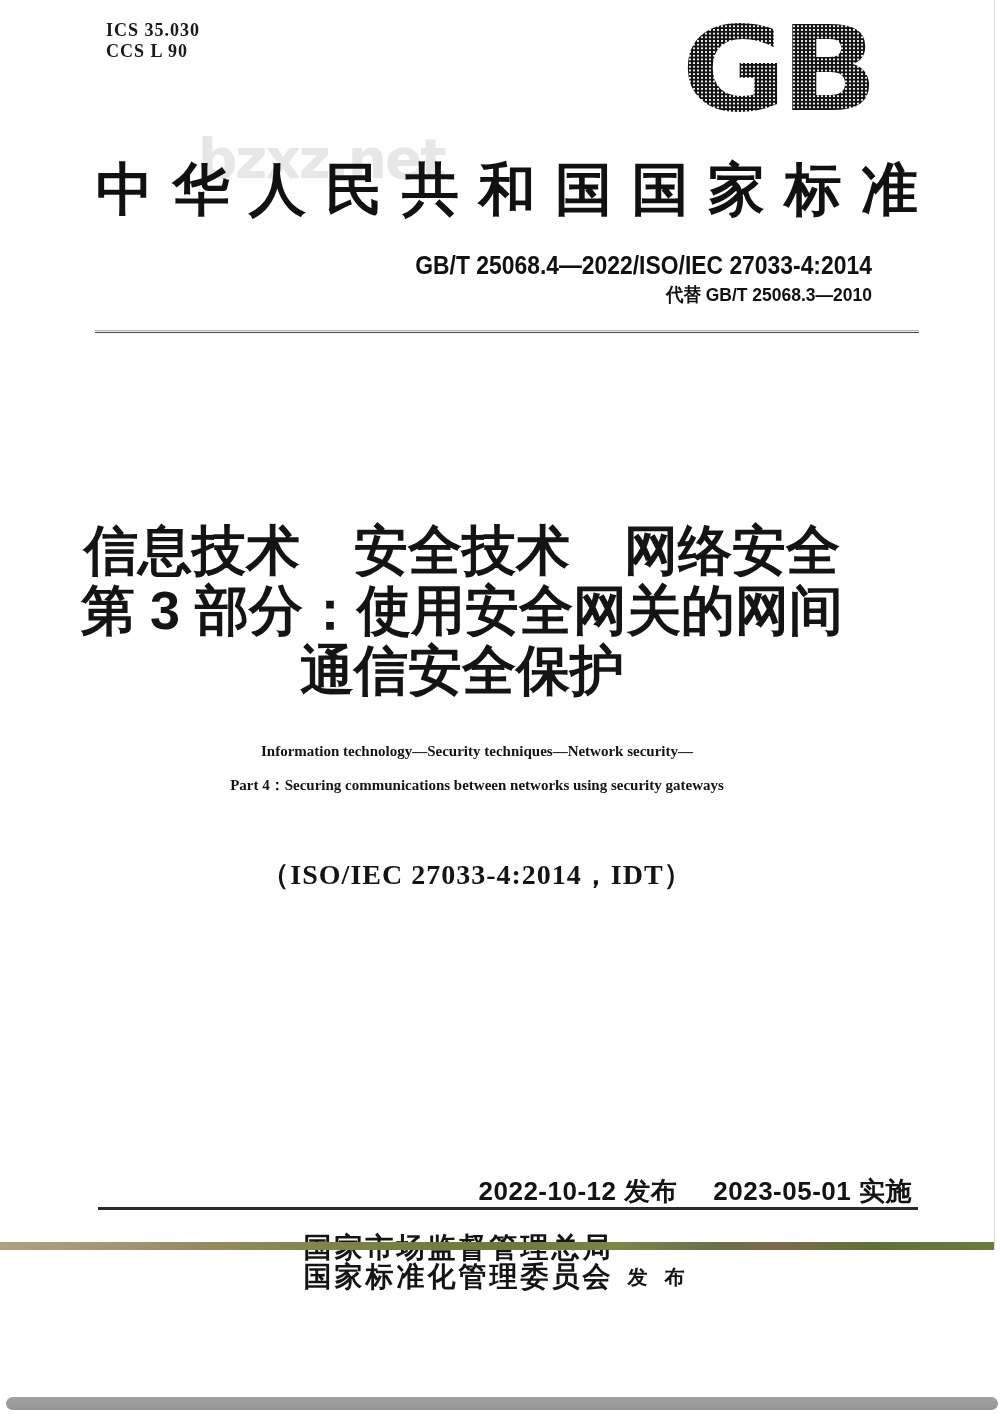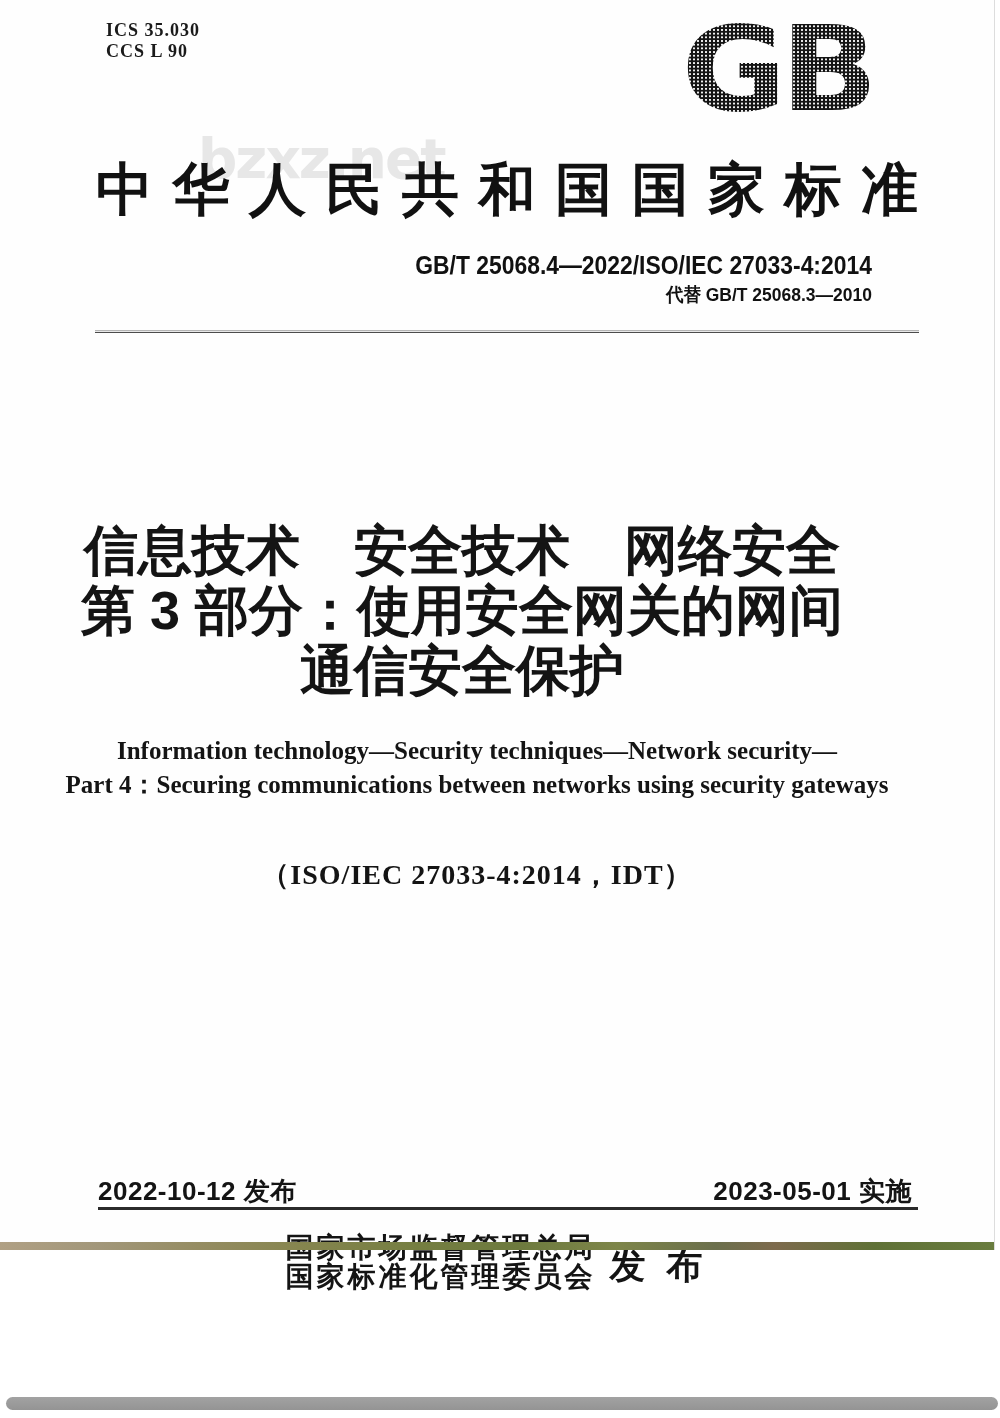--- a/index.html
+++ b/index.html
@@ -88,55 +88,55 @@
     text-align: center;
     font-family: "Liberation Sans", sans-serif;
     font-weight: bold; font-size: 54px; line-height: 60px;
     color: #141414;
   }
   
   .title-en {
     position: absolute; left: 0; right: 40px; top: 734px;
     text-align: center;
     font-family: "Liberation Serif", serif;
-    font-weight: bold; font-size: 25px; line-height: 34px;
+    font-weight: bold; font-size: 15px; line-height: 34px;
     color: #141414;
   }
   .idt-note {
     position: absolute; left: 0; right: 40px; top: 856px;
     text-align: center;
     font-family: "Liberation Serif", serif;
     font-weight: bold; font-size: 28px;
     color: #141414;
     letter-spacing: 1px;
   }
   .date-row {
     position: absolute; left: 98px; right: 82px; top: 1174px;
-    display: flex; justify-content: space-between;
+    display: flex; justify-content: flex-end;
     font-family: "Liberation Sans", sans-serif;
     font-weight: bold; font-size: 26px;
-    color: #141414; letter-spacing: 0.5px;
+    color: #141414; letter-spacing: 0.5px; gap: 36px;
   }
   .rule-bottom {
     position: absolute; left: 98px; top: 1207px; width: 820px; height: 3px;
     background: #2a2a2a;
   }
   .issuers {
     position: absolute; left: 0; right: 0; top: 1233px;
     display: flex; justify-content: center; align-items: flex-end;
     gap: 14px; color: #141414;
   }
   .issuer-col {
     font-family: "Liberation Serif", serif;
     font-weight: bold; font-size: 28px; line-height: 29px;
     letter-spacing: 3px; white-space: nowrap;
   }
   .publish-label {
     font-family: "Liberation Serif", serif;
-    font-weight: bold; font-size: 36px;
+    font-weight: bold; font-size: 20px;
     letter-spacing: 6px; white-space: nowrap;
   }
   
   .hscrollbar {
     position: absolute; left: 6px; right: -4px; top: 1397px; height: 13px;
     background: linear-gradient(to bottom, #a2a2a2, #949494);
     border-radius: 7px;
     z-index: 3;
   }
   .photo-strip {

